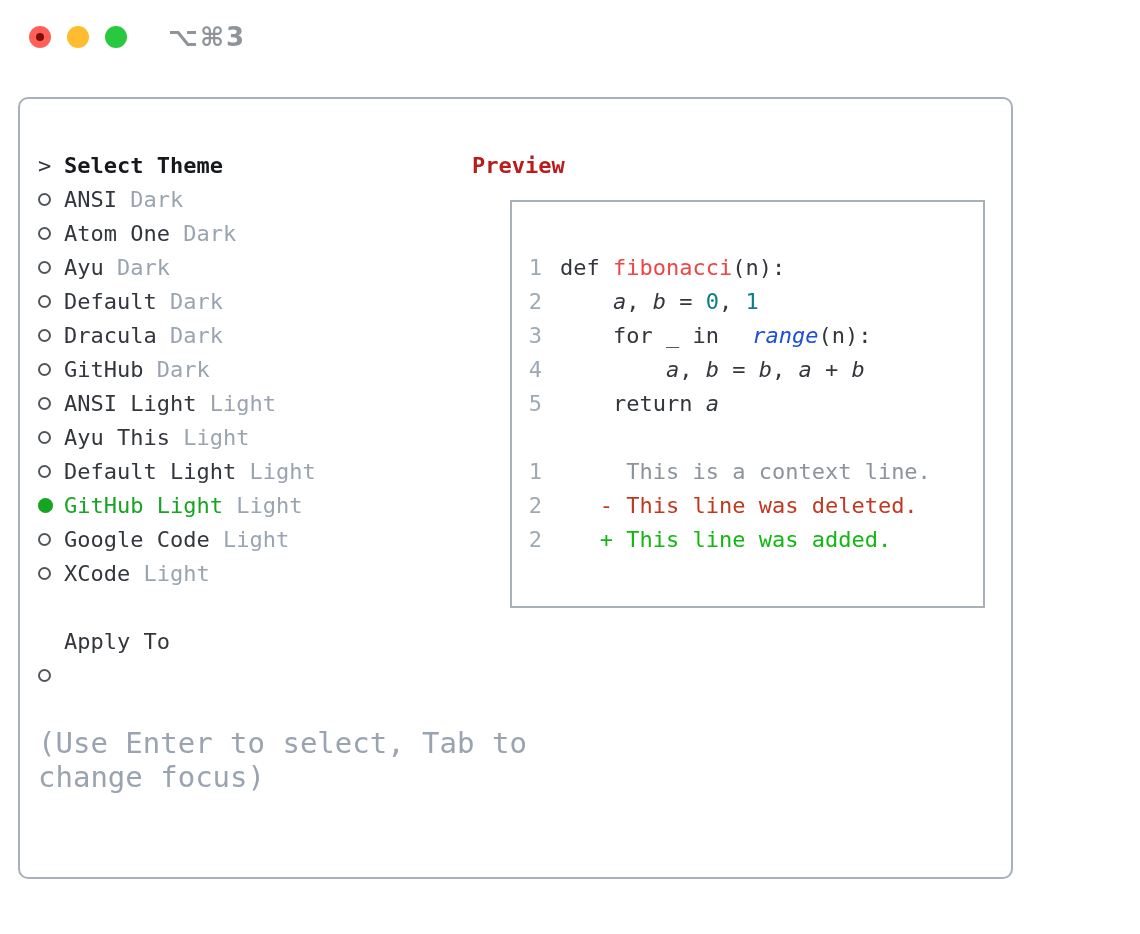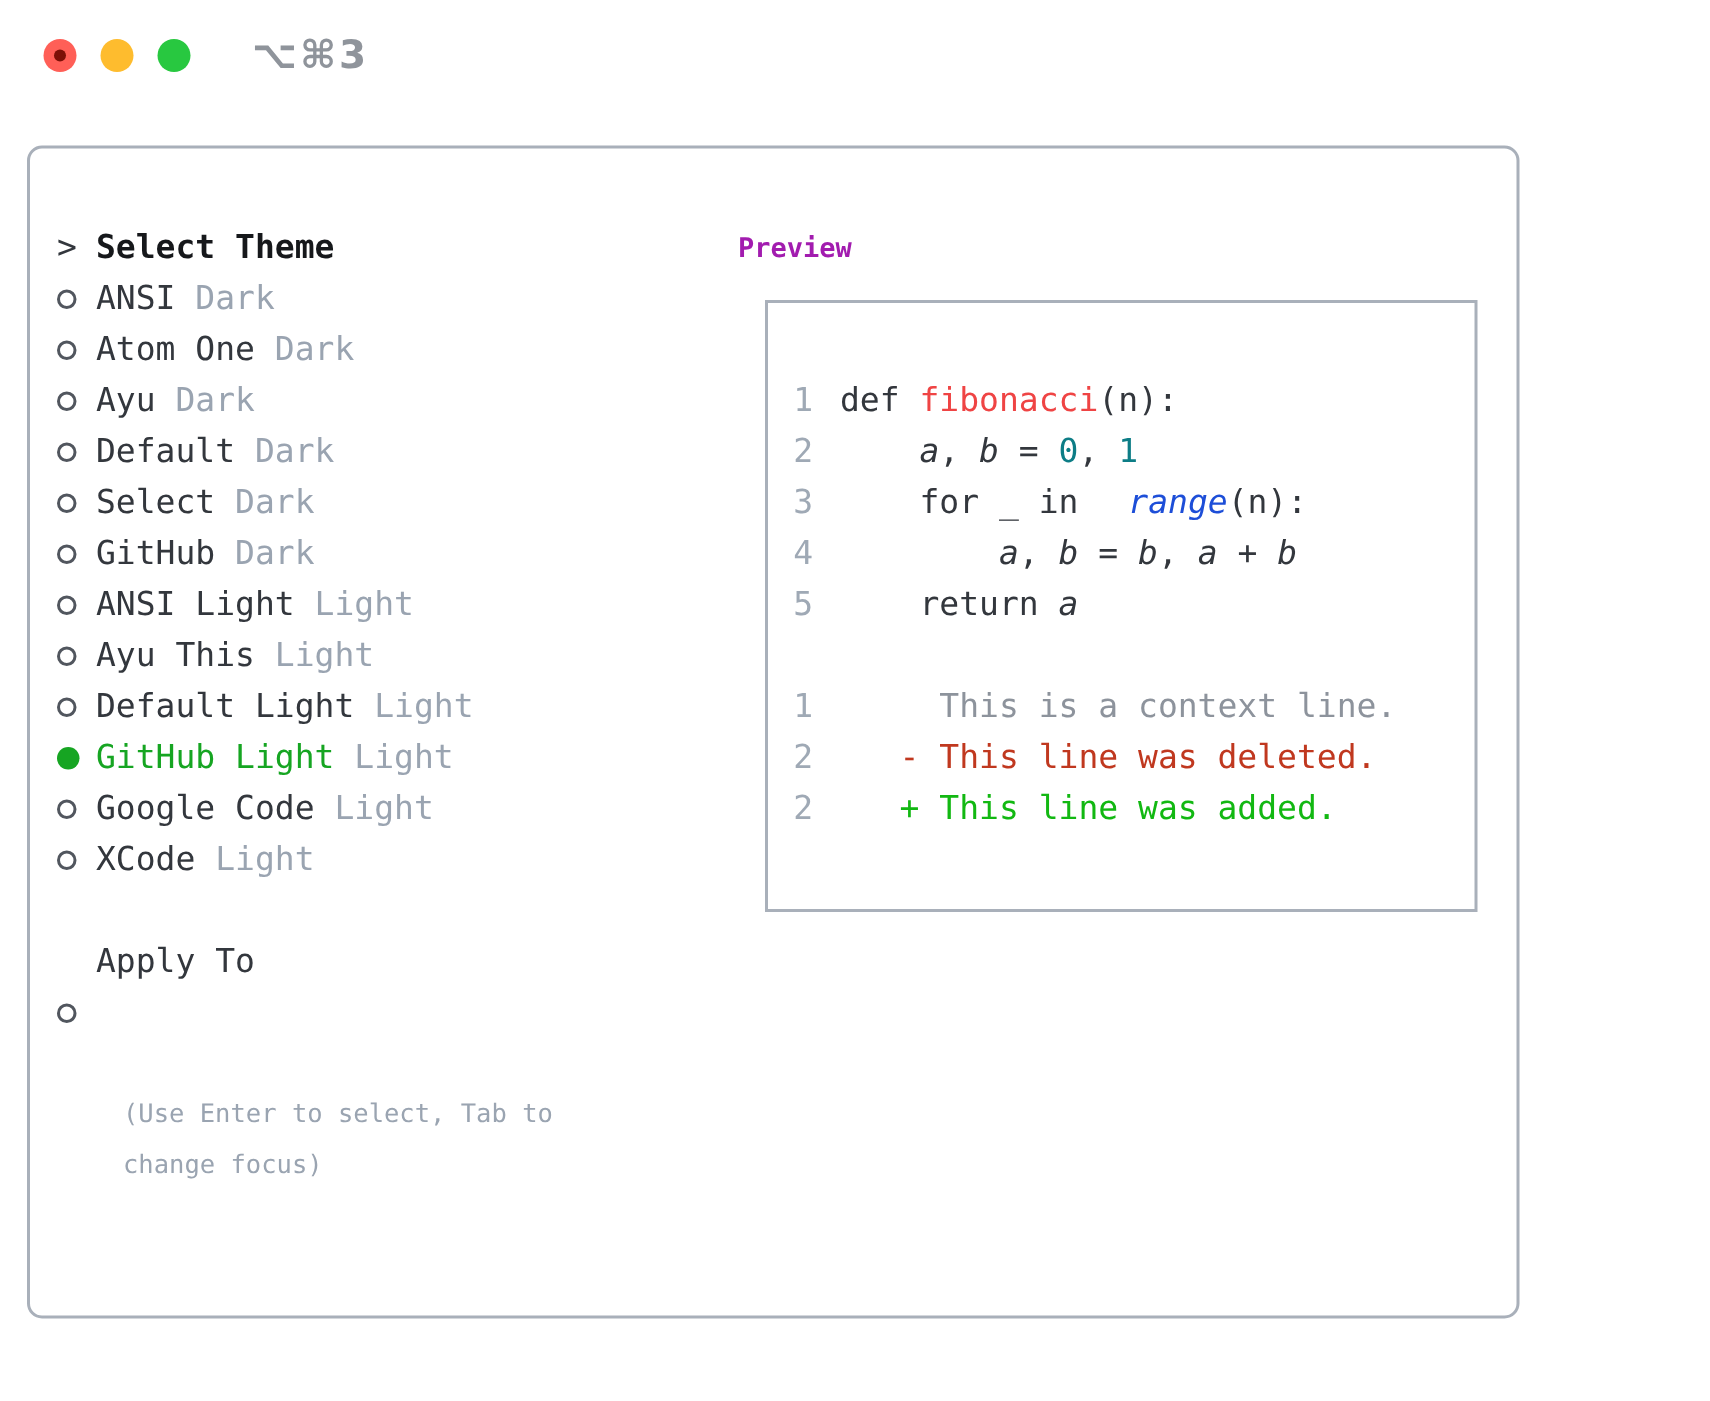--- a/index.html
+++ b/index.html
@@ -40,26 +40,26 @@
   .cursor-char { color:#33373d; font-size:22px; }
   .radio {
     width:13px; height:13px; border:2px solid #51565e; border-radius:50%;
     display:inline-block;
   }
   .radio.sel { width:15px; height:15px; border:none; background:#16a522; }
   .hdr { font-weight:700; color:#16181b; }
   .nm { color:#33373d; }
   .nm.sel-green { color:#16a522; }
   .variant { color:#9aa4b1; }
-  .hint { color:#9aa4b1; font-size:17px;margin-left:44px; }
+  .hint { color:#9aa4b1; font-size:29px; }
   
   .preview-label {
-    position:absolute; left:472px; top:49px; height:34px;
+    position:absolute; left:452px; top:49px; height:34px;
     display:flex; align-items:center;
-    font-size:18px; font-weight:700; color:#a21caf;
+    font-size:22px; font-weight:700; color:#b91c1c;
   }
   .preview-box {
     position:absolute; left:490px; top:101px; width:475px; height:408px;
     border:2px solid #a9b0ba; background:#ffffff; overflow:hidden;
   }
   .code { padding-top:48px; }
   .cline { display:flex; align-items:center; height:34px; font-size:22px; white-space:pre; }
   .ln { width:30px; flex:0 0 30px; text-align:right; color:#9fa9b5; }
   .codewrap { margin-left:18px; }
   .tok-plain    { color:#33373d; }
@@ -85,21 +85,21 @@
     <div class="shortcut">⌥⌘3</div>
   </div>
 
   <div class="panel">
     <div class="left-col" id="left-col">
         <div class="row"><span class="bullet"><span class="cursor-char">&gt;</span></span><span class="hdr">Select Theme</span></div>
         <div class="row"><span class="bullet"><span class="radio"></span></span><span class="nm">ANSI </span><span class="variant">Dark</span></div>
         <div class="row"><span class="bullet"><span class="radio"></span></span><span class="nm">Atom One </span><span class="variant">Dark</span></div>
         <div class="row"><span class="bullet"><span class="radio"></span></span><span class="nm">Ayu </span><span class="variant">Dark</span></div>
         <div class="row"><span class="bullet"><span class="radio"></span></span><span class="nm">Default </span><span class="variant">Dark</span></div>
-        <div class="row"><span class="bullet"><span class="radio"></span></span><span class="nm">Select </span><span class="variant">Dark</span></div>
+        <div class="row"><span class="bullet"><span class="radio"></span></span><span class="nm">Dracula </span><span class="variant">Dark</span></div>
         <div class="row"><span class="bullet"><span class="radio"></span></span><span class="nm">GitHub </span><span class="variant">Dark</span></div>
         <div class="row"><span class="bullet"><span class="radio"></span></span><span class="nm">ANSI Light </span><span class="variant">Light</span></div>
         <div class="row"><span class="bullet"><span class="radio"></span></span><span class="nm">Ayu This </span><span class="variant">Light</span></div>
         <div class="row"><span class="bullet"><span class="radio"></span></span><span class="nm">Default Light </span><span class="variant">Light</span></div>
         <div class="row"><span class="bullet"><span class="radio sel"></span></span><span class="nm sel-green">GitHub Light </span><span class="variant">Light</span></div>
         <div class="row"><span class="bullet"><span class="radio"></span></span><span class="nm">Google Code </span><span class="variant">Light</span></div>
         <div class="row"><span class="bullet"><span class="radio"></span></span><span class="nm">XCode </span><span class="variant">Light</span></div>
         <div class="row spacer"></div>
         <div class="row"><span class="bullet"></span><span class="nm">Apply To</span></div>
         <div class="row"><span class="bullet"><span class="radio"></span></span></div>

